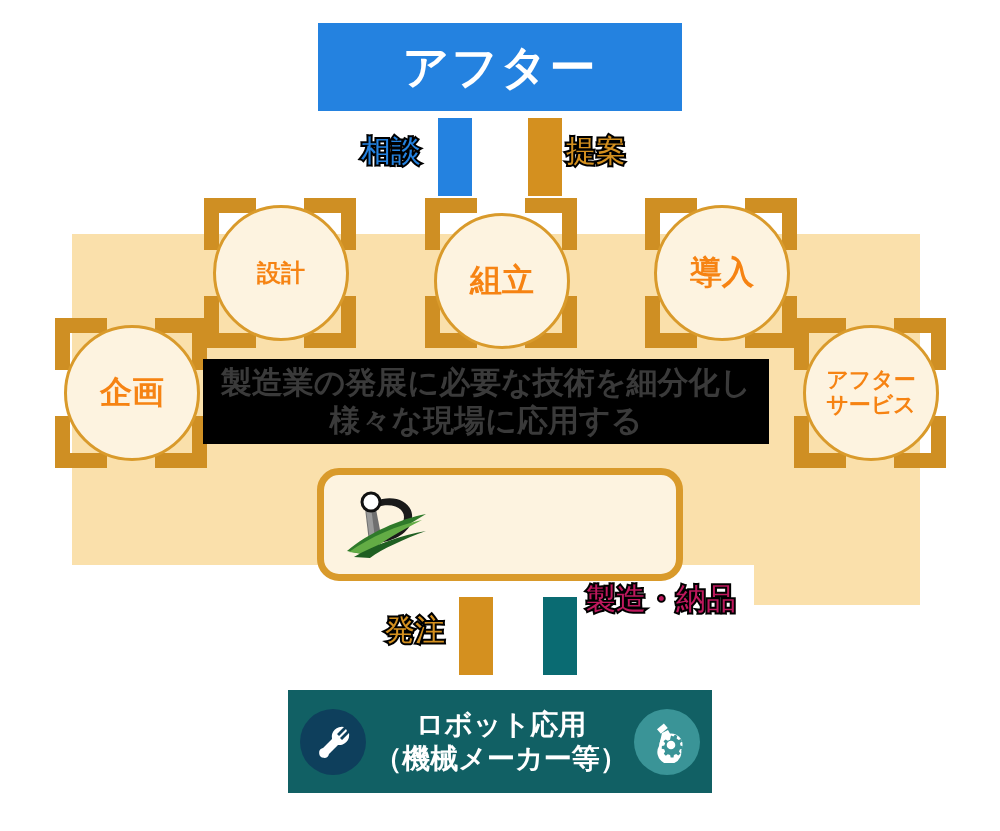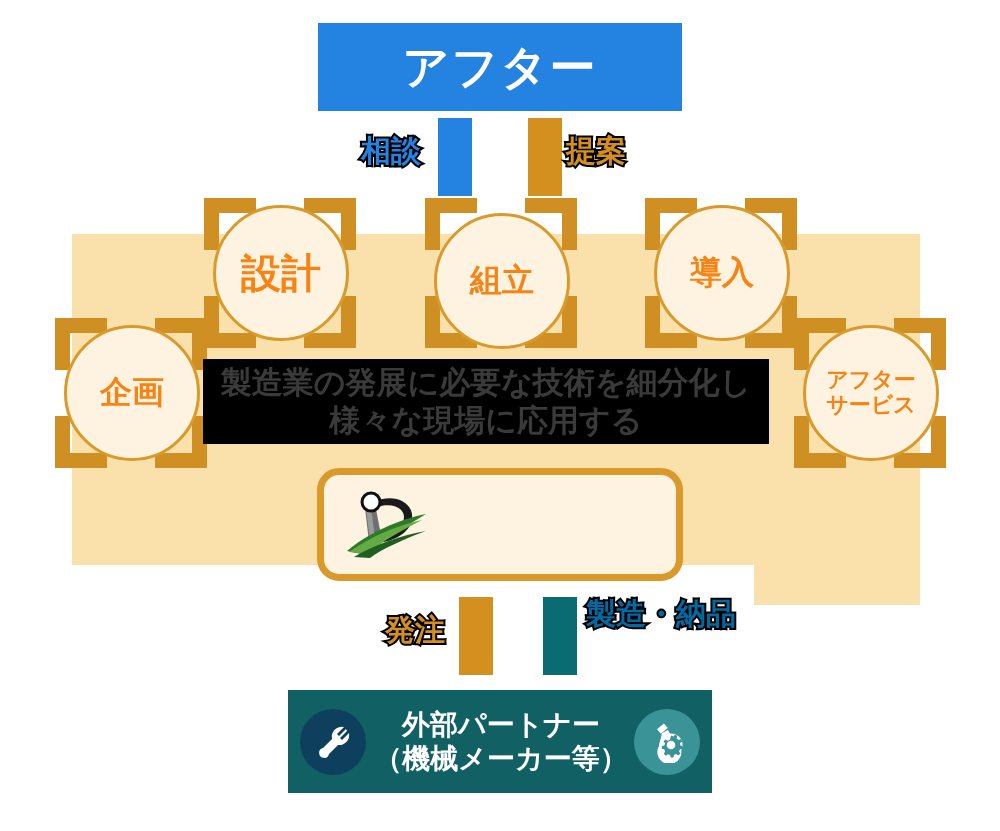--- a/index.html
+++ b/index.html
@@ -68,30 +68,30 @@
     top: 597px;
     width: 34px;
     height: 78px;
     background: #0a6b72;
   }
 
   
   .flow-label {
     position: absolute;
     font-size: 30px;
-    font-weight: bold;
+    font-weight: normal;
     white-space: nowrap;
     line-height: 1;
     -webkit-text-stroke: 4px #000000;
     paint-order: stroke fill;
   }
   .lbl-consult { left: 361px; top: 136px; color: #2482e0; }
   .lbl-propose { left: 566px; top: 136px; color: #d4901f; }
   .lbl-order   { left: 385px; top: 615px; color: #d4901f; }
-  .lbl-deliver { left: 586px; top: 599px; color: #0369a1; }
+  .lbl-deliver { left: 586px; top: 584px; color: #be185d; }
 
   
   .backdrop {
     position: absolute;
     left: 72px;
     top: 234px;
     width: 848px;
     height: 371px;
     background: #fae0ab;
     clip-path: polygon(0 0, 100% 0, 100% 100%, 682px 100%, 682px 331px, 0 331px);
@@ -229,21 +229,21 @@
       <div class="brk" style="left:0;   top:0;    width:52px; height:15px;"></div>
       <div class="brk" style="left:0;   top:0;    width:15px; height:52px;"></div>
       <div class="brk" style="right:0;  top:0;    width:52px; height:15px;"></div>
       <div class="brk" style="right:0;  top:0;    width:15px; height:52px;"></div>
       <div class="brk" style="left:0;   bottom:0; width:52px; height:15px;"></div>
       <div class="brk" style="left:0;   bottom:0; width:15px; height:52px;"></div>
       <div class="brk" style="right:0;  bottom:0; width:52px; height:15px;"></div>
       <div class="brk" style="right:0;  bottom:0; width:15px; height:52px;"></div>
     </div>
     <div class="circle" style="left:9px; top:7px; width:136px; height:136px;">
-      <span class="circle-label" style="font-size:40px;">設計</span>
+      <span class="circle-label" style="font-size:24px;">設計</span>
     </div>
   </div>
 
   <div class="node" style="left:425px; top:198px; width:152px; height:150px;">
     <div class="brackets">
       <div class="brk" style="left:0;   top:0;    width:52px; height:15px;"></div>
       <div class="brk" style="left:0;   top:0;    width:15px; height:52px;"></div>
       <div class="brk" style="right:0;  top:0;    width:52px; height:15px;"></div>
       <div class="brk" style="right:0;  top:0;    width:15px; height:52px;"></div>
       <div class="brk" style="left:0;   bottom:0; width:52px; height:15px;"></div>
@@ -330,21 +330,21 @@
   <div class="flow-label lbl-deliver">製造・納品</div>
 
   <div class="partner">
     <div class="partner-icon icon-wrench">
       <svg width="40" height="40" viewBox="0 0 40 40">
         <path d="M33 7 L26 14 L24 12 L31 5 A10 10 0 0 0 19 17 L10 26 A5 5 0 1 0 16 32 L25 23 A10 10 0 0 0 36 11 L29 18 L27 16 L34 9 Z" fill="#ffffff"></path>
         <circle cx="11" cy="30" r="3.6" fill="#ffffff"></circle>
       </svg>
     </div>
     <div class="partner-text">
-      <span>外部パートナー</span><br>
+      <span>ロボット応用</span><br>
       <span>（機械メーカー等）</span>
     </div>
     <div class="partner-icon icon-flask">
       <svg width="42" height="42" viewBox="0 0 42 42">
         <path d="M12 5 L21 5 L21 11 L12 11 Z" fill="#ffffff" transform="rotate(-40 16 8)"></path>
         <path d="M16 12 L22 9 L28 20 A12 12 0 1 1 13 25 Z" fill="#ffffff"></path>
         <circle cx="25" cy="24" r="11.5" fill="#ffffff"></circle>
         <path d="M25 14.5 l2.4 1 1.6-1.9 2.3 1.5-0.7 2.4 2.1 1.4 2.3-0.9 1.1 2.6-2 1.5 0.3 2.5 2.4 0.6-0.3 2.8-2.5 0.3-1 2.3 1.5 2-2.2 1.8-2.1-1.4-2.3 1 -0.4 2.5-2.8 0-0.6-2.4-2.3-0.9-2 1.5-2-2 1.3-2.1-0.9-2.3-2.5-0.5 0.2-2.8 2.4-0.5 0.8-2.3-1.6-1.9 2.1-1.9 2.2 1.3 2.2-1 z" fill="#3a9497"></path>
         <circle cx="25" cy="24" r="4.3" fill="#ffffff"></circle>
       </svg>

